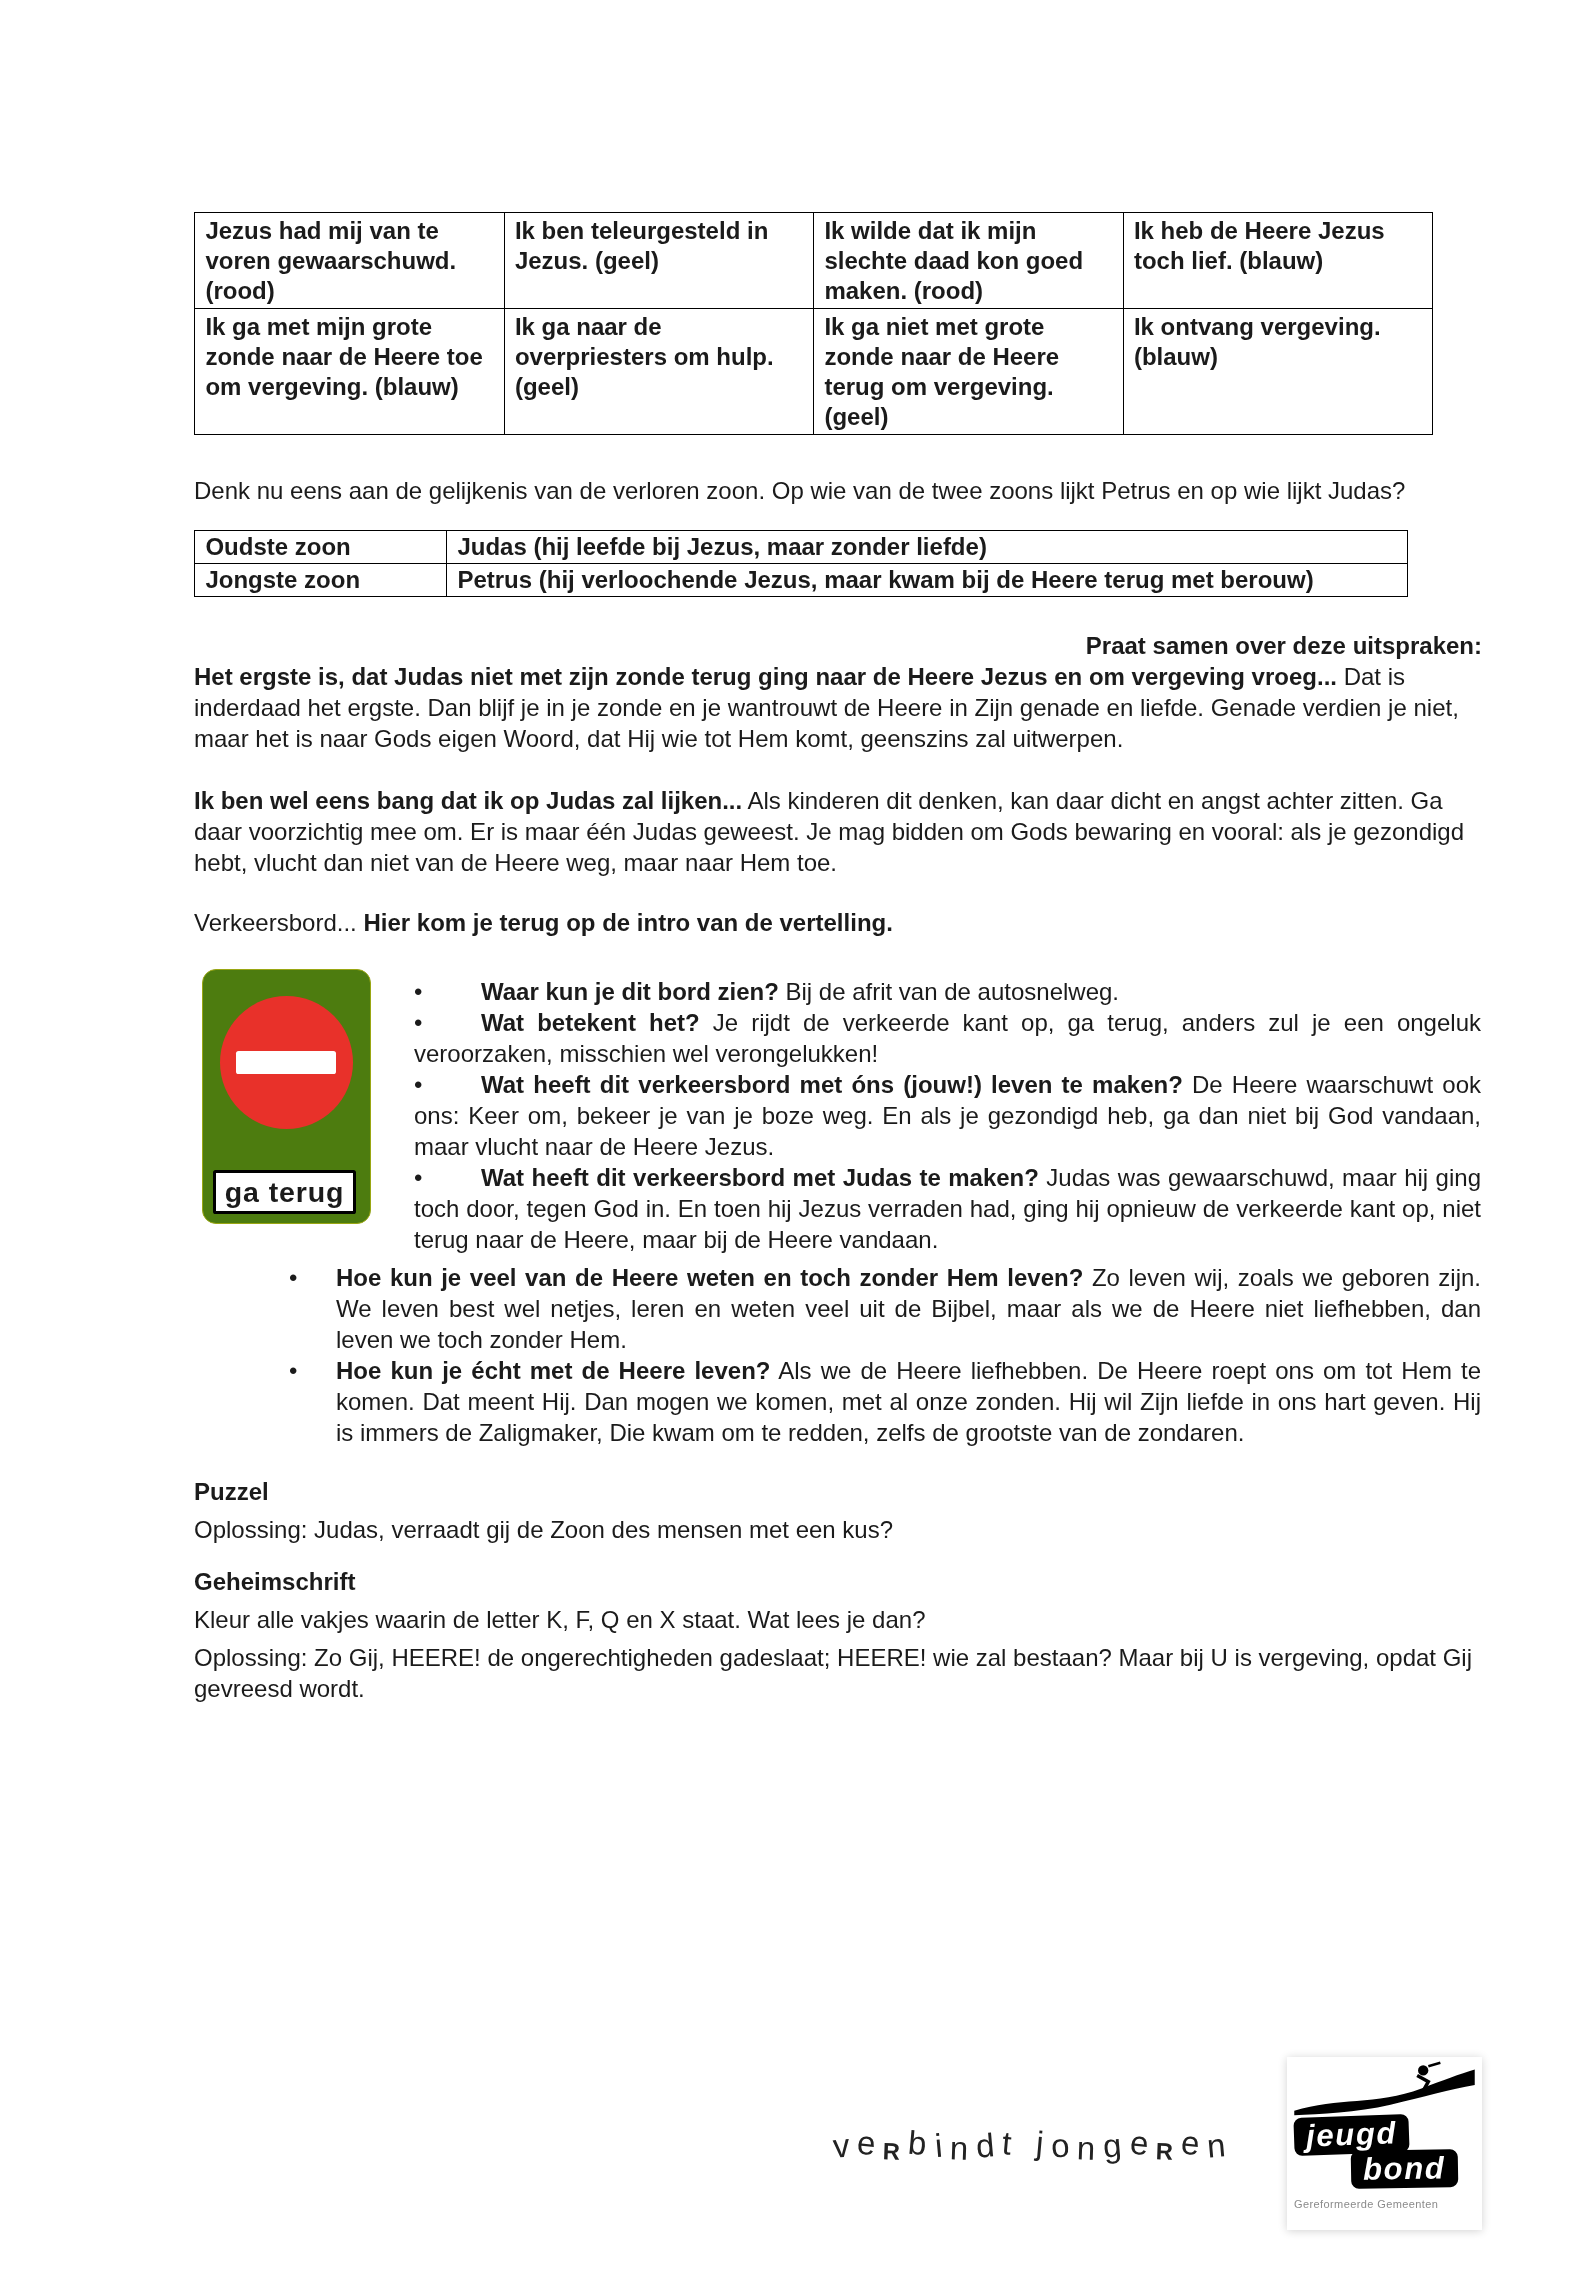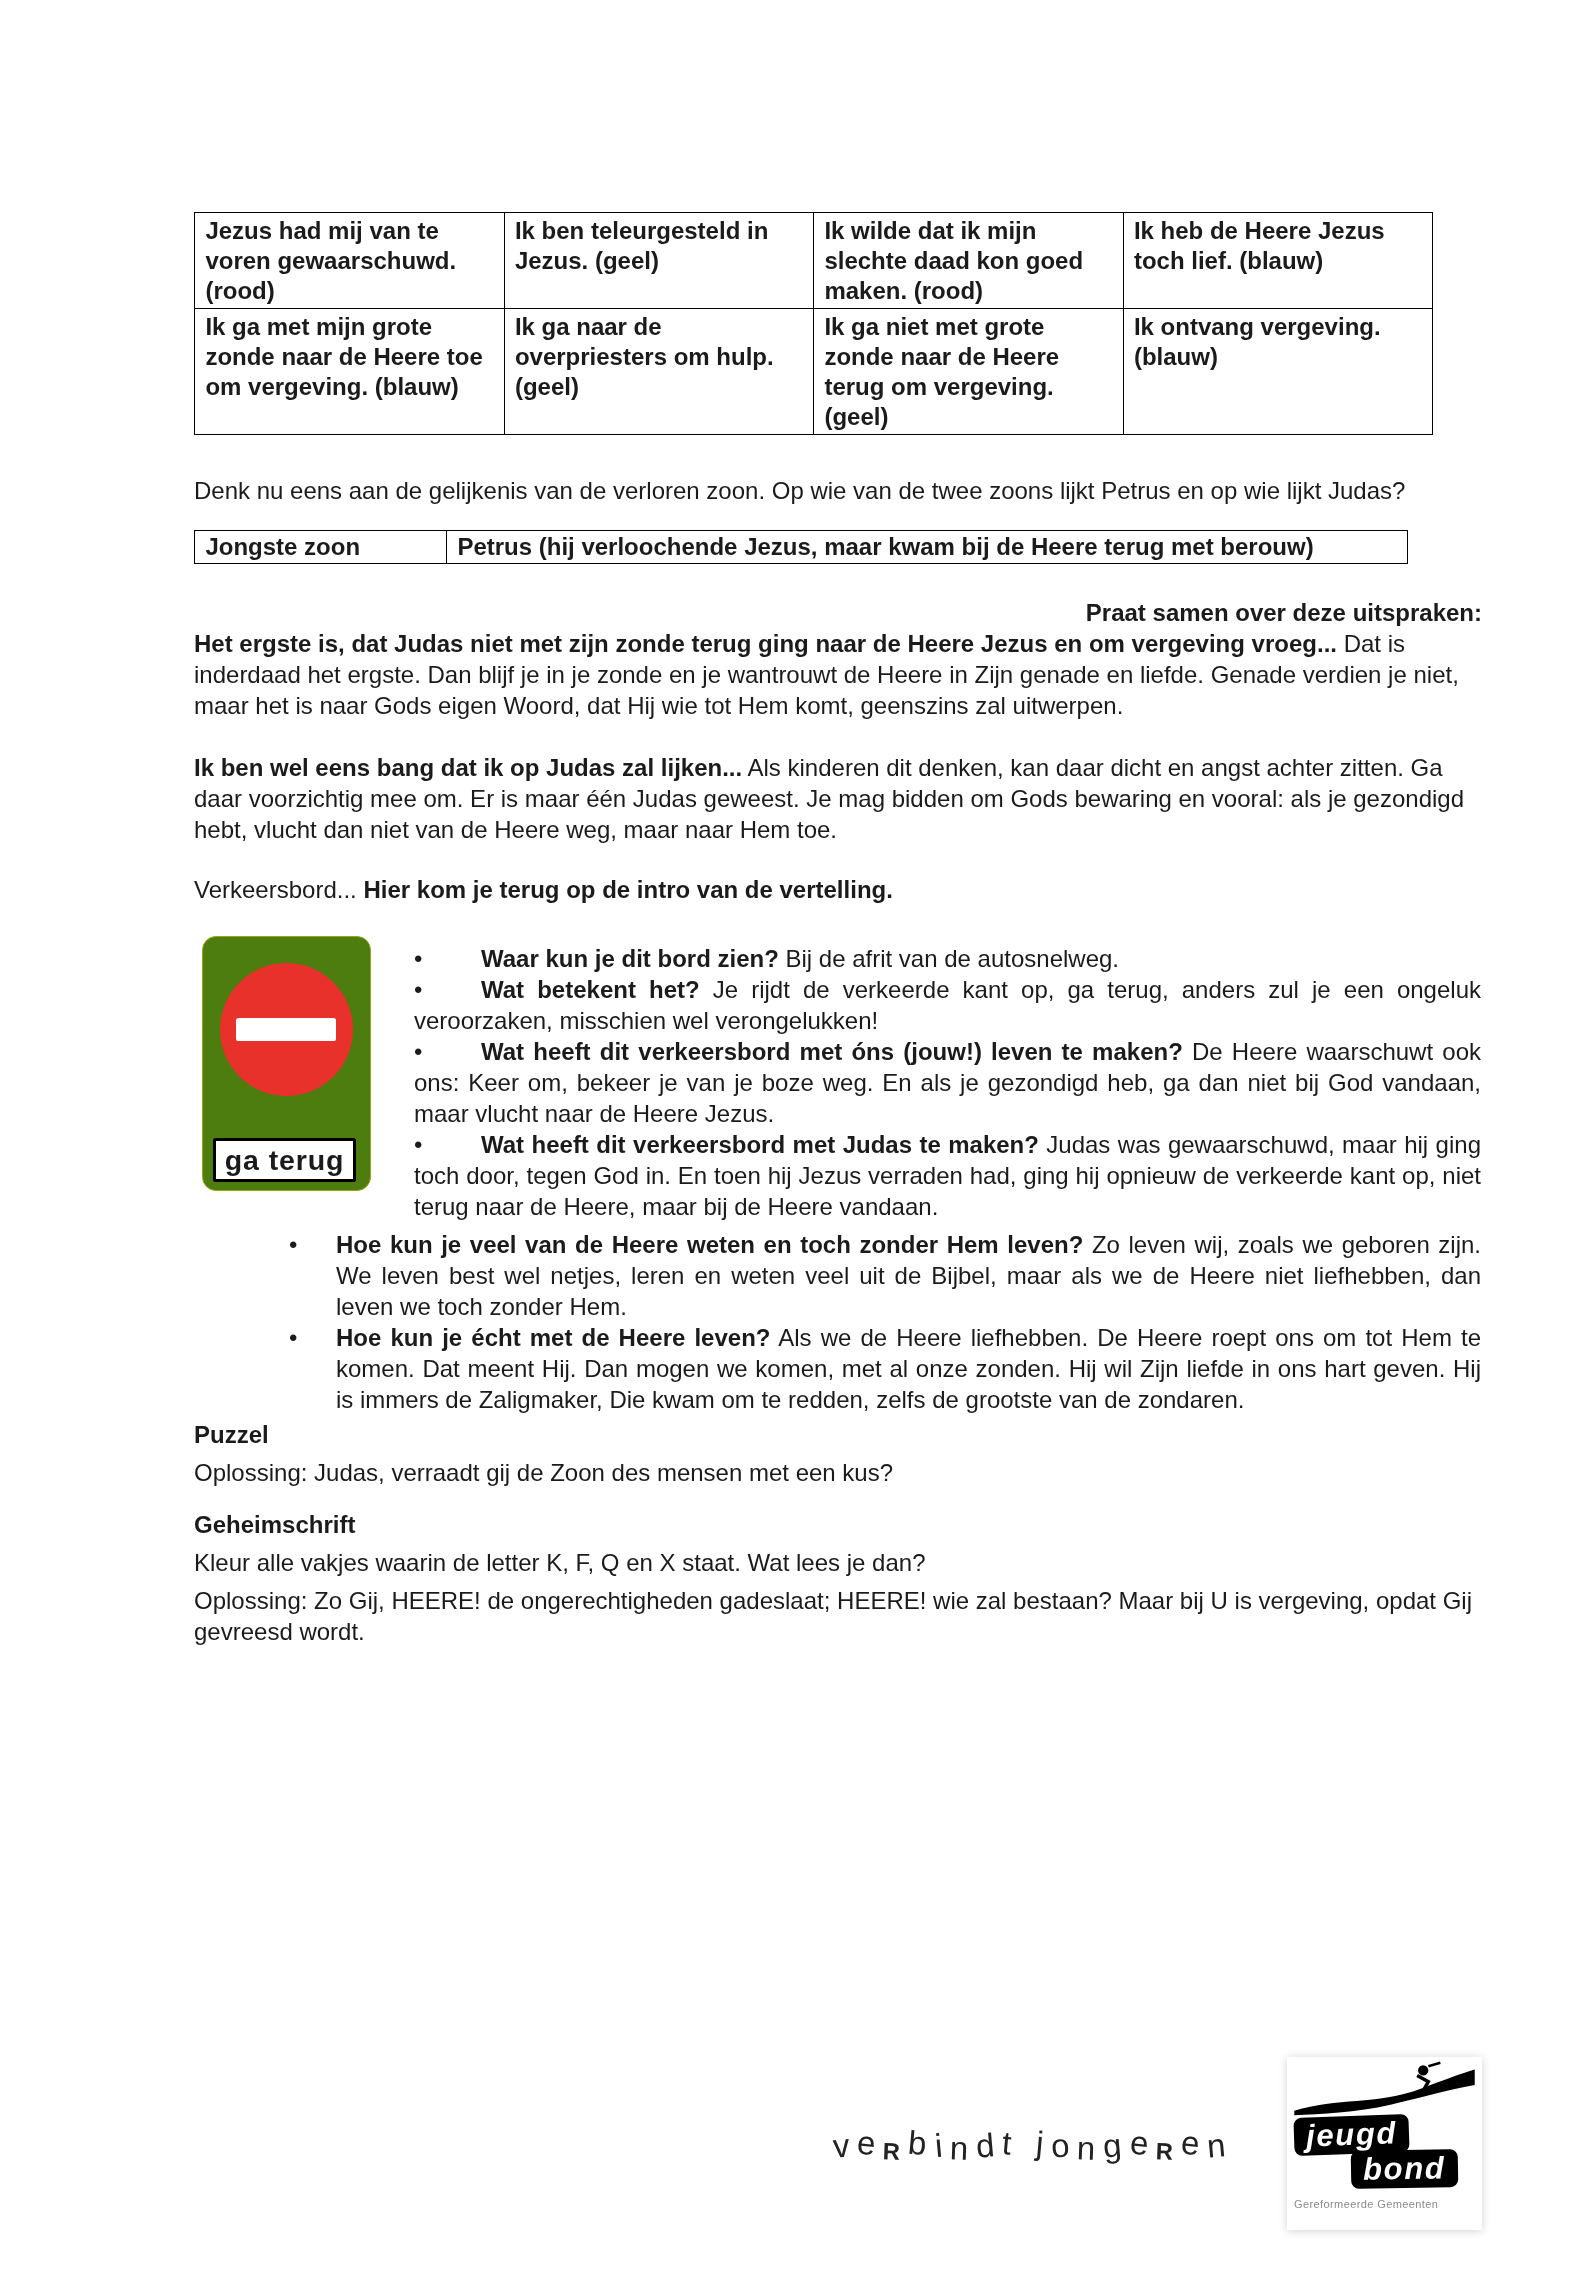--- a/index.html
+++ b/index.html
@@ -54,21 +54,21 @@
     white-space: nowrap;
   }
 
   .bullets1 { margin-left: 220px; width: 1067px; text-align: justify; }
   .li1 { position: relative; }
   .li1::before { content: "\2022"; display: inline-block; width: 67px; }
   .bullets2 { margin-left: 142px; width: 1145px; text-align: justify; margin-top: 7px; }
   .li2 { position: relative; }
   .li2::before { content: "\2022"; position: absolute; left: -47px; top: 0; }
 
-  .puzzel-heading { font-weight: 700; margin-top: 4px; }
+  .puzzel-heading { font-weight: 700; margin-top: 28px; }
   .puzzel-line { margin-top: 7px; }
   .geheim-heading { font-weight: 700; margin-top: 21px; }
   .geheim-line { margin-top: 7px; }
   .geheim-solution { margin-top: 7px; }
 
   
   .slogan {
     position: absolute; left: 833px; top: 2125px;
     font-size: 33px; line-height: 41px; color: #222;
   }
@@ -121,20 +121,24 @@
         <td><span>Ik ga </span><b>niet</b><span> met grote zonde naar de Heere terug om vergeving. (geel)</span></td>
         <td>Ik ontvang vergeving. (blauw)</td>
       </tr>
     </tbody>
       </table>
 
     <p class="intro">Denk nu eens aan de gelijkenis van de verloren zoon. Op wie van de twee zoons lijkt Petrus en op wie lijkt Judas?</p>
 
     <table class="tbl2">
       <tbody>
+          <tr>
+        <td class="col-label">Oudste zoon</td>
+        <td>Judas (hij leefde bij Jezus, maar zonder liefde)</td>
+      </tr>
       <tr>
         <td class="col-label">Jongste zoon</td>
         <td>Petrus (hij verloochende Jezus, maar kwam bij de Heere terug met berouw)</td>
       </tr>
     </tbody>
       </table>
 
     <p class="heading">Praat samen over deze uitspraken:</p>
 
     <p class="para-first"><b>Het ergste is, dat Judas niet met zijn zonde terug ging naar de Heere Jezus en om vergeving vroeg...</b><span> Dat is inderdaad het ergste. Dan blijf je in je zonde en je wantrouwt de Heere in Zijn genade en liefde. Genade verdien je niet, maar het is naar Gods eigen Woord, dat Hij wie tot Hem komt, geenszins zal uitwerpen.</span></p>

